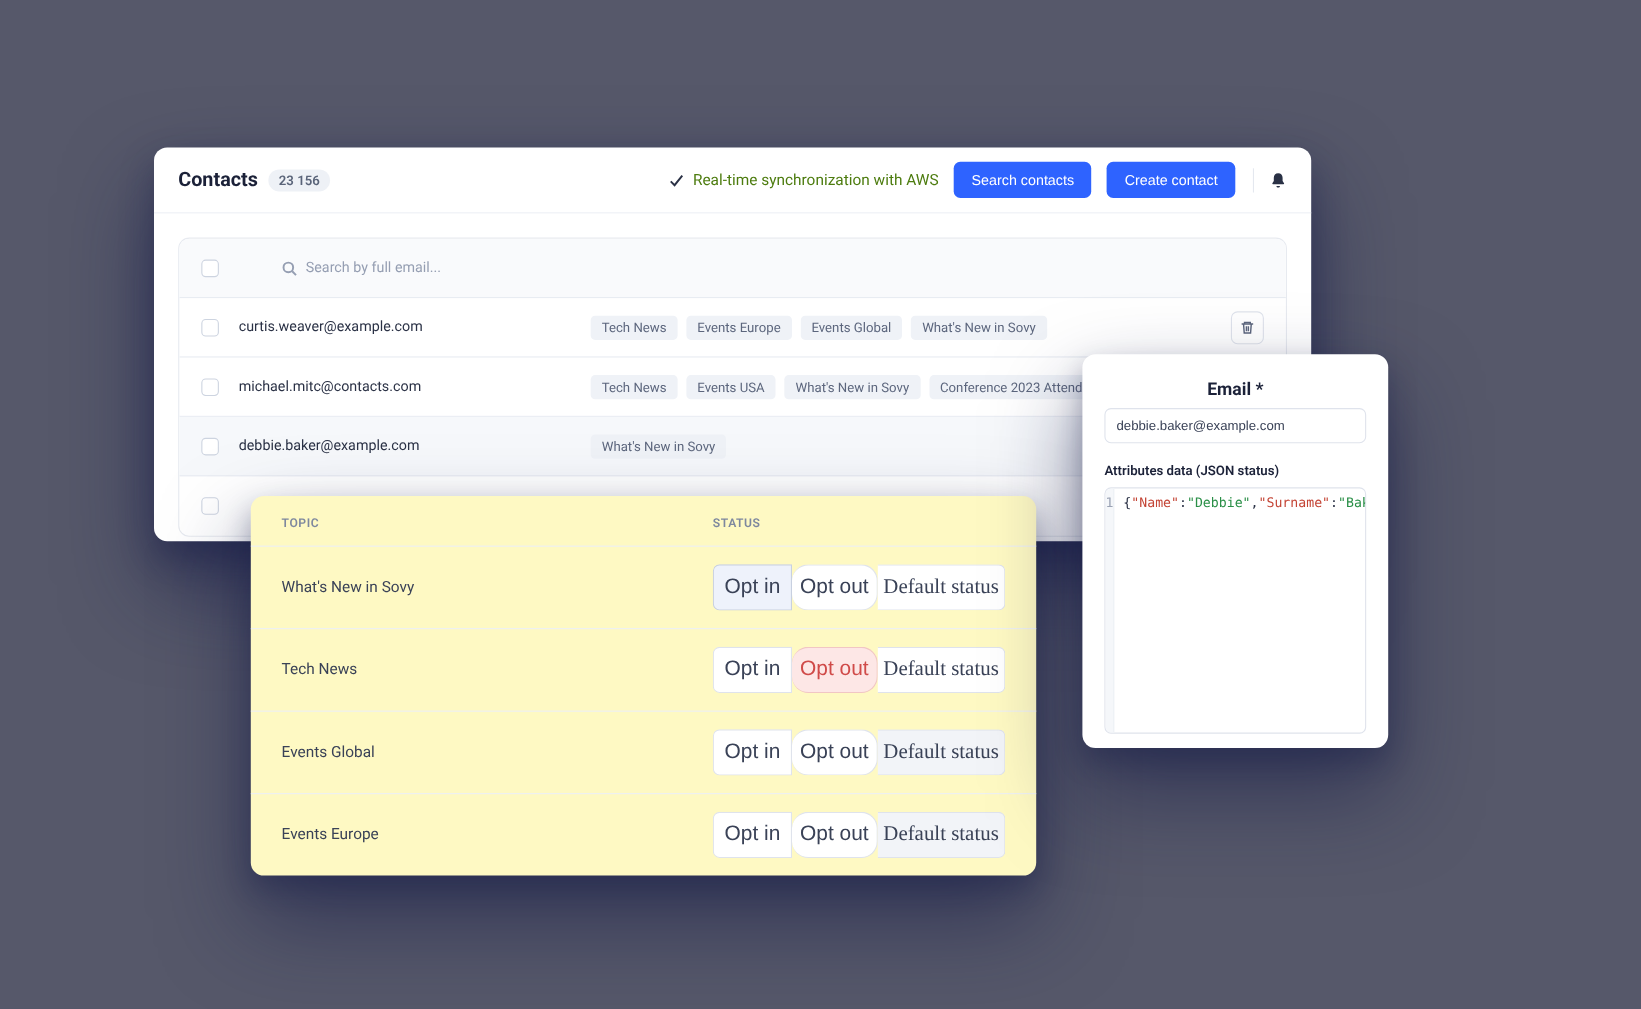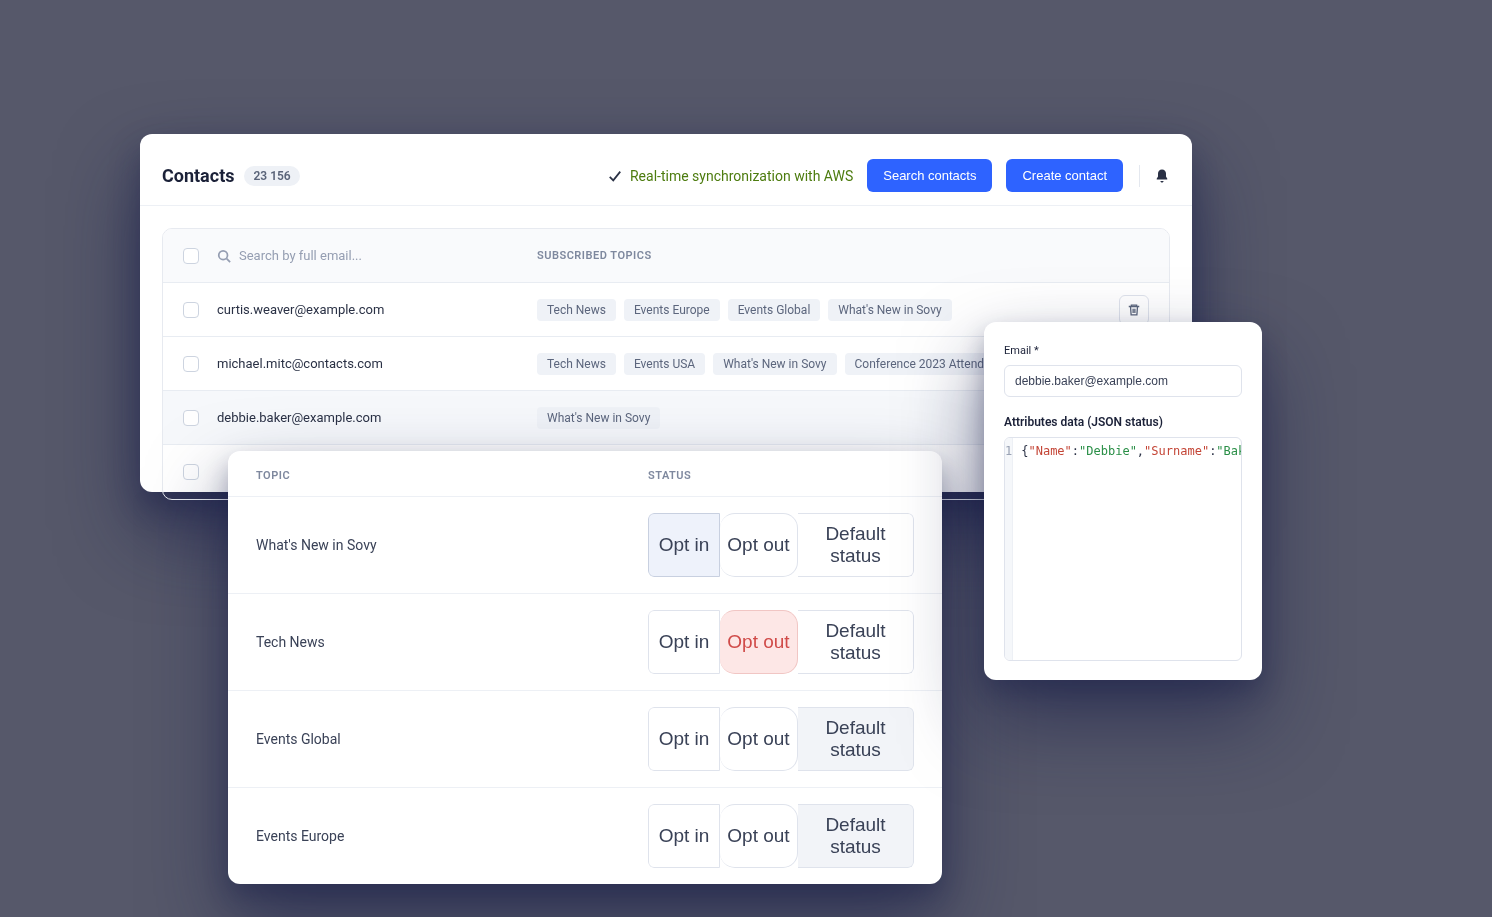--- a/index.html
+++ b/index.html
@@ -20,21 +20,20 @@
   background: #ffffff;
   border-radius: 12px;
   box-shadow: 0 40px 80px rgba(20, 25, 70, 0.6), 0 15px 30px rgba(20, 25, 70, 0.35);
 }
 .header {
   display: flex;
   align-items: center;
   height: 60px;
   padding: 0 22px;
   border-bottom: 1px solid #edf0f5;
-  margin-top: 12px;
 }
 .title {
   font-size: 18px;
   font-weight: 700;
   color: #1b2138;
 }
 .count-badge {
   margin-left: 10px;
   background: #eef1f6;
   color: #5a6479;
@@ -92,20 +91,21 @@
 .thead, .trow {
   display: flex;
   align-items: center;
   padding: 0 20px;
   min-height: 54px;
   border-bottom: 1px solid #e8ecf2;
 }
 .trow:last-child { border-bottom: none; }
 .thead {
   background: #f9fafc;
+  gap: 39px;
 }
 .trow.highlight { background: #f6f8fb; }
 .cell-check { width: 34px; display:flex; align-items:center; }
 .cell-email { width: 320px; font-size: 13px; color: #2a3145; }
 .cell-topics { flex: 1; display: flex; gap: 8px; flex-wrap: wrap; }
 .cell-actions { width: 46px; display:flex; justify-content:flex-end; }
 .chk {
   width: 16px; height: 16px; border: 1.5px solid #cdd4e0; border-radius: 4px; background:#fff;
 }
 .search-wrap {
@@ -130,21 +130,21 @@
   width: 30px; height: 30px; border:1px solid #dfe3ec; border-radius:6px; background:#fff; display:flex; align-items:center; justify-content:center; cursor:pointer;
 }
 .trash-icon { width:14px; height:14px; stroke:#5c667d; stroke-width:1.5; fill:none; }
 
 
 .topics-panel {
   position: absolute;
   left: 228px;
   top: 451px;
   width: 714px;
-  background: #ffffff;
+  background: #fef9c3;
   border-radius: 12px;
   box-shadow: 0 40px 80px rgba(20, 25, 70, 0.55), 0 12px 24px rgba(20,25,70,0.3);
 }
 .tp-head {
   display:flex; align-items:center; padding: 18px 28px 14px; font-size:11px; font-weight:600; letter-spacing:0.5px; color:#7e889e;
 }
 .tp-head .col-topic { flex:1; }
 .tp-head .col-status { width: 266px; }
 .tp-row {
   display:flex; align-items:center; padding: 16px 28px; border-top:1px solid #edf0f5;
@@ -152,38 +152,38 @@
 .tp-name { flex:1; font-size: 14px; color: #3a4257; }
 .seg {
   display:flex; border-radius:6px; overflow:hidden;
 }
 .seg button {
   border:1px solid #dfe3ec; background:#fff; color:#3a4257; font-size:19px; padding:9px 0; cursor:pointer;
 }
 .seg button + button { border-left: none; }
 .seg button:first-child { border-radius: 6px 0 0 6px; width: 72px;}
 .seg button:nth-child(2) { width: 78px; border-radius: 15px; }
-.seg button:last-child { border-radius: 0 6px 6px 0; width: 116px;}
+.seg button:last-child { border-radius: 0 6px 6px 0; width: 116px; font-family: Liberation Serif, serif;}
 .seg button.sel-in { background:#eef2fb; color:#3a4257; border-color:#c8d0e0;}
 .seg button.sel-out { background:#fde7e6; color:#d04b49; border-color:#f1c6c4;}
 .seg button.sel-def { background:#f2f4f8; color:#3a4257; }
 
 
 .attr-panel {
   position:absolute;
   left: 984px;
   top: 322px;
   width: 278px;
   height: 358px;
   background:#fff;
   border-radius:12px;
   box-shadow: 0 40px 80px rgba(20,25,70,0.55), 0 12px 24px rgba(20,25,70,0.3);
   padding: 22px 20px;
 }
-.field-label { font-size:11px; font-weight:400; color:#1b2138; margin-bottom:8px; display:block;}
+.field-label { font-size:16px; font-weight:700; color:#1b2138; margin-bottom:8px; display:block;text-align:center;}
 .text-input {
   width:100%; border:1px solid #dfe3ec; border-radius:6px; padding:8px 10px; font-size:12px; color:#3a4257;
 }
 .attr-label { font-size:12px; font-weight:600; color:#1b2138; margin-top:18px; margin-bottom:8px; display:block;}
 .json-editor {
   border:1px solid #dfe3ec; border-radius:6px; height: 224px; display:flex; font-family: ui-monospace, Menlo, Consolas, monospace; font-size:12px; overflow:hidden;
 }
 .gutter { background:#f5f7fa; color:#9aa2b4; width:22px; text-align:center; padding-top:6px; border-right:1px solid #edf0f5;}
 .json-body { padding:6px 8px; color:#2a3145; white-space:pre; }
 .json-key { color:#c44536; }
@@ -218,23 +218,20 @@
         </div>
         <div class="cell-email">
           <div class="search-wrap">
             <svg class="search-icon" viewBox="0 0 16 16">
                 <circle cx="7" cy="7" r="5"></circle>
                 <line x1="11" y1="11" x2="15" y2="15"></line>
               </svg>
             <span>Search by full email...</span>
           </div>
         </div>
-        <div class="cell-topics">
-          <span class="th-label">SUBSCRIBED TOPICS</span>
-        </div>
         <div class="cell-actions"></div>
       </div>
 
       <div class="trow">
         <div class="cell-check">
             <div class="chk"></div>
           </div>
         <div class="cell-email">curtis.weaver@example.com</div>
         <div class="cell-topics">
           <span class="tag">Tech News</span>

